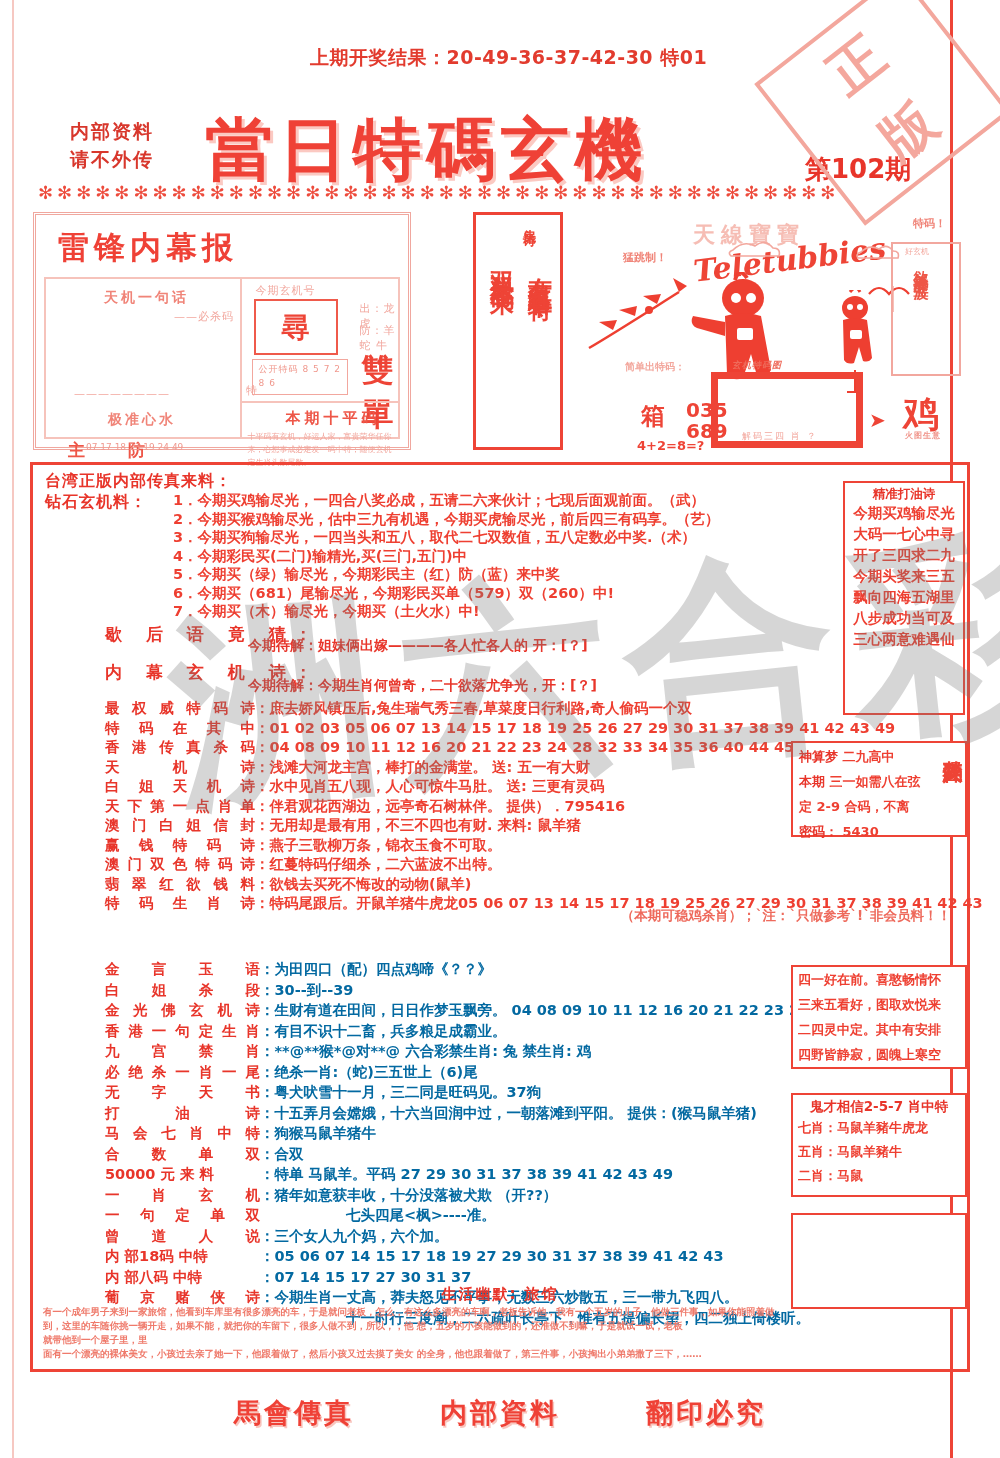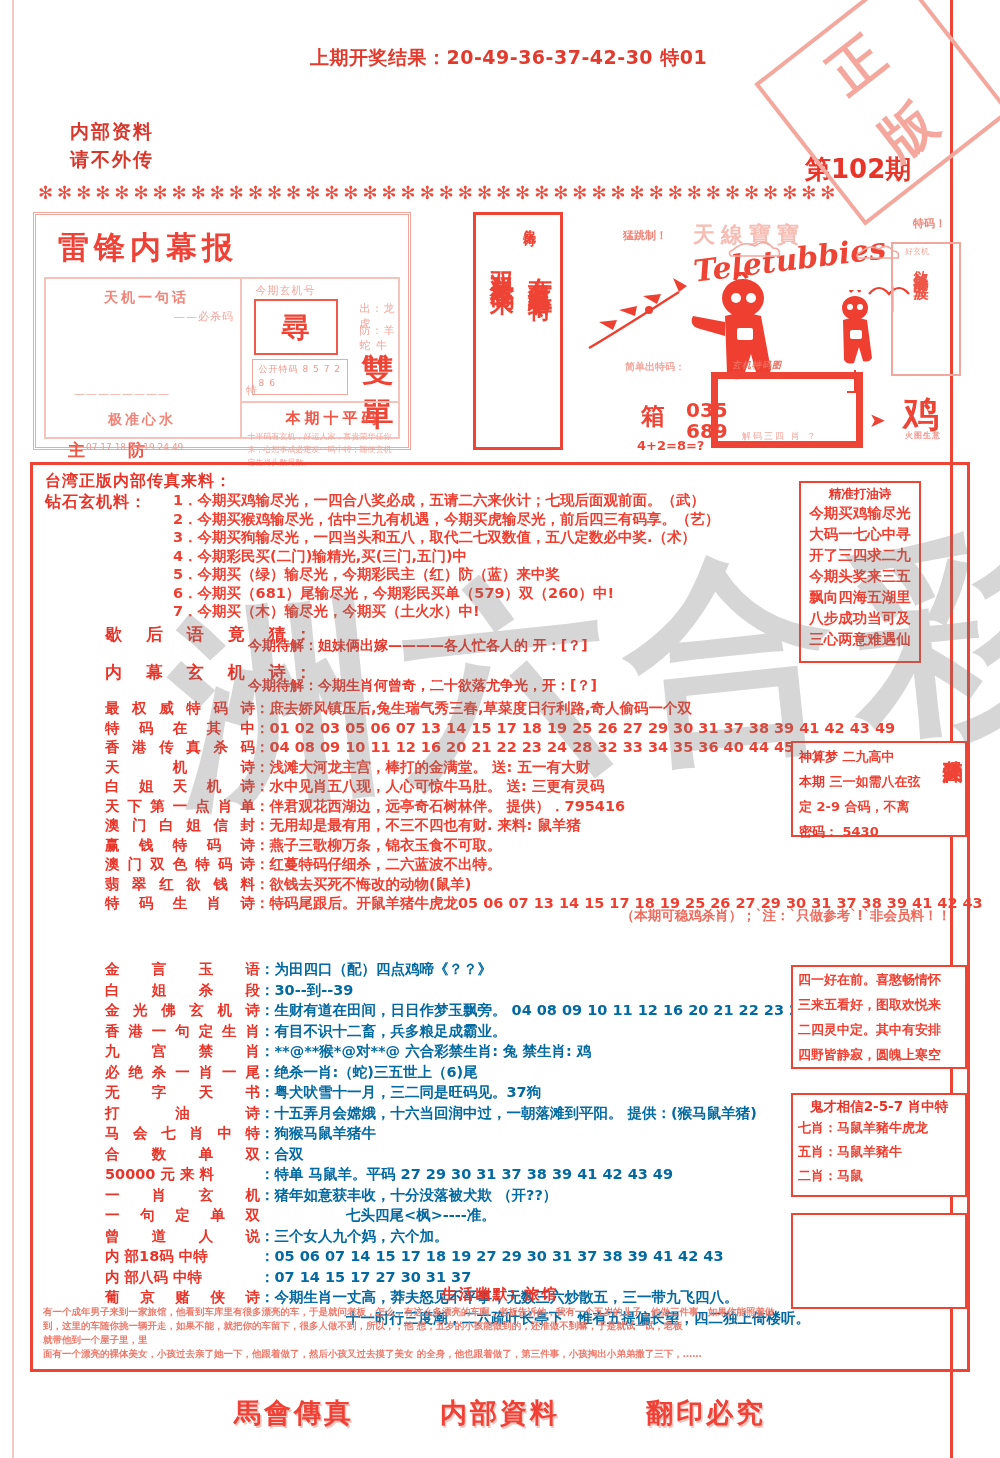--- a/index.html
+++ b/index.html
@@ -118,21 +118,21 @@
   .ts-label{writing-mode:vertical-rl;text-orientation:upright;
     position:absolute;left:44px;top:4px;font-size:13px;font-weight:bold;
     color:#ee4436;letter-spacing:2px;}
   .ts-a{position:absolute;left:8px;top:28px;}
   .ts-b{position:absolute;left:46px;top:34px;}
 
   .tt{position:absolute;left:540px;top:0;width:395px;height:238px;}
   .tt-word{position:absolute;left:120px;top:8px;font-size:22px;font-weight:bold;color:#f6bdb4;letter-spacing:6px;}
   .tt-logo{position:absolute;left:120px;top:30px;font-size:30px;font-weight:bold;color:#ee4436;font-style:italic;
     font-family:"DejaVu Serif","Liberation Serif",serif;transform:rotate(-7deg);}
-  .tt-note{position:absolute;left:50px;top:16px;font-size:11px;color:#f08478;font-weight:bold;}
+  .tt-note{position:absolute;left:50px;top:38px;font-size:11px;color:#f08478;font-weight:bold;}
   .tt-note2{position:absolute;left:52px;top:148px;font-size:10px;color:#f3a79d;font-weight:bold;}
   .tt-fig{position:absolute;fill:#ee3f31;}
   .tt-num{position:absolute;left:113px;top:188px;font-size:20px;font-weight:bold;color:#ee4436;line-height:1.05;}
   .tt-rect{position:absolute;left:138px;top:160px;width:152px;height:76px;border:7px solid #ee4436;box-sizing:border-box;}
   .tt-rect b{position:absolute;left:14px;top:-20px;font-size:9px;color:#ef6a5a;letter-spacing:1px;white-space:nowrap;font-style:italic;}
   .tt-rect i{position:absolute;left:24px;bottom:-2px;font-style:normal;font-size:9px;color:#f3a79d;letter-spacing:2px;}
   .tt-ji{position:absolute;left:330px;top:178px;font-size:36px;font-weight:bold;color:#ee4436;
     font-family:"DejaVu Serif","Liberation Serif",serif;}
   .tt-ji small{position:absolute;left:2px;top:40px;font-size:8px;color:#f0948a;letter-spacing:1px;white-space:nowrap;}
   .tt-rbox{position:absolute;left:318px;top:30px;width:66px;height:130px;border:2px solid #f2a79e;}
@@ -177,21 +177,21 @@
   .indent{padding-left:86px;}
 
   .humor{position:absolute;left:0;right:0;top:820px;text-align:center;
     font-size:15px;font-weight:bold;color:#e8352a;letter-spacing:2px;}
   .joke{position:absolute;left:10px;right:8px;top:840px;
     font-size:9.5px;line-height:14px;color:#ef7a6b;font-weight:bold;}
 
   
   .rbox{position:absolute;border:2px solid #ee4436;box-sizing:border-box;background:#fff;}
   .rbox .bt{text-align:center;font-weight:bold;color:#e8352a;}
-  .poem-box{left:766px;top:16px;width:122px;height:182px;}
+  .poem-box{left:810px;top:16px;width:122px;height:234px;}
   .poem-box .bt{font-size:12.5px;padding-top:3px;}
   .poem-box .pl{font-size:14.5px;font-weight:bold;color:#ee3f31;text-align:center;line-height:21px;white-space:nowrap;}
   .dream-box{left:758px;top:276px;width:176px;height:96px;}
   .dream-box .dl{font-size:13px;font-weight:bold;color:#ee3f31;padding:3px 0 0 6px;white-space:nowrap;line-height:22px;}
   .dream-box .dk{color:#e8352a;font-weight:bold;}
   .dream-deco{position:absolute;right:2px;top:2px;width:44px;
     writing-mode:vertical-rl;text-orientation:upright;
     font-size:20px;font-weight:bold;color:#ee4436;line-height:1;
     font-family:"DejaVu Serif","Liberation Serif",serif;}
   .four-box{left:758px;top:500px;width:176px;height:104px;}
@@ -221,20 +221,21 @@
   <div class="vline"></div>
 
   <div class="head">
     <div class="draw-result">上期开奖结果：20-49-36-37-42-30  特01</div>
 
     <div class="side-note">
       <div>内部资料</div>
       <div>请不外传</div>
     </div>
 
+    <div class="big-title">當日特碼玄機</div>
     <div class="issue">第102期</div>
 
     <div class="stamp">
       <span class="s1">正</span>
       <span class="s2">版</span>
     </div>
 
     <div class="star-row">✻✻✻✻✻✻✻✻✻✻✻✻✻✻✻✻✻✻✻✻✻✻✻✻✻✻✻✻✻✻✻✻✻✻✻✻✻✻✻✻✻✻</div>
   </div>
 

